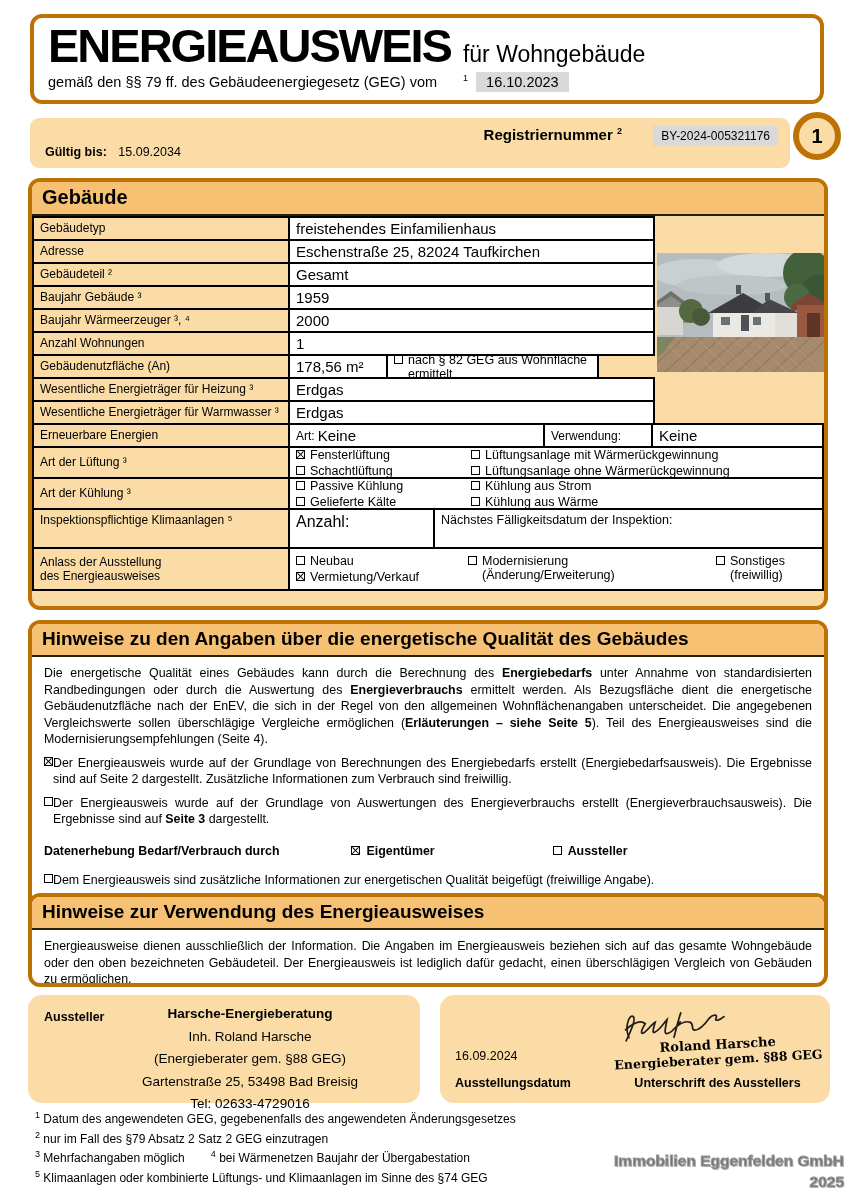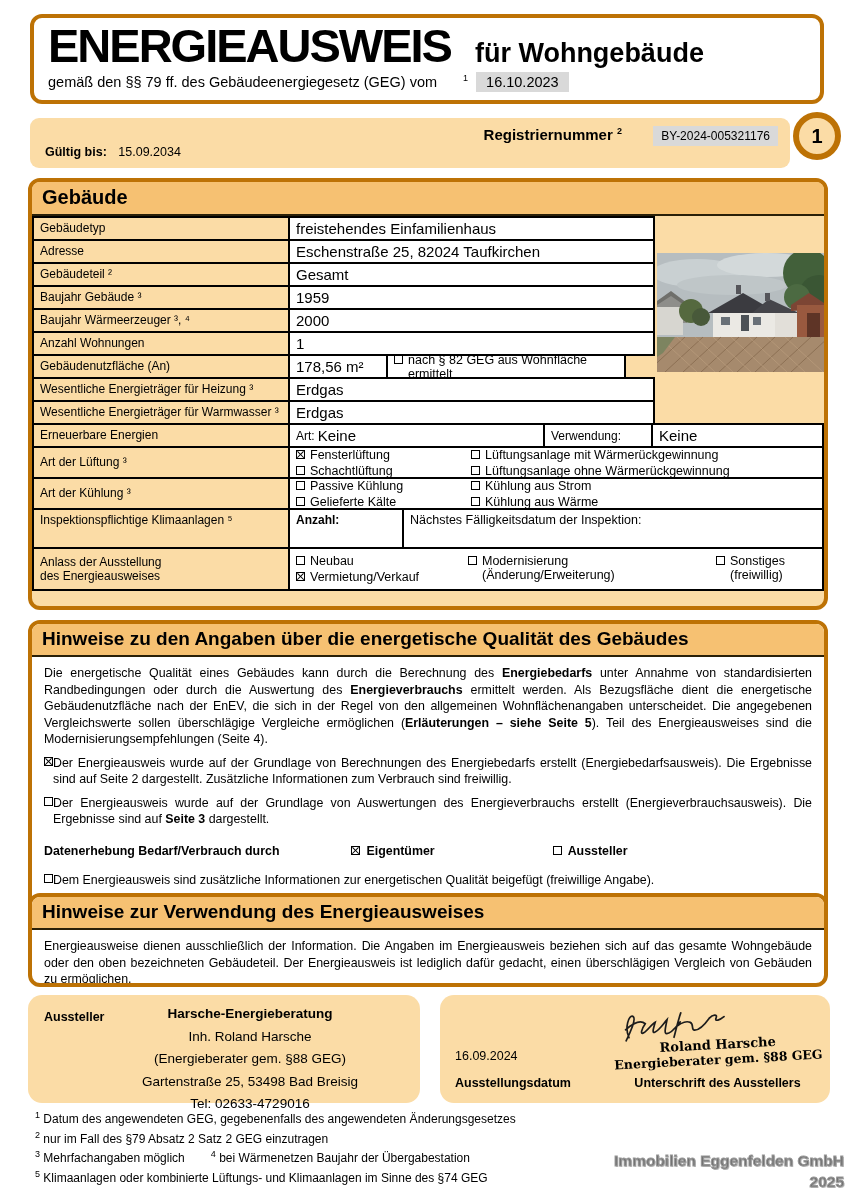--- a/index.html
+++ b/index.html
@@ -10,21 +10,21 @@
   }
   *{margin:0;padding:0;box-sizing:border-box;}
   body{background:#888;font-family:"Liberation Sans",sans-serif;color:#000;}
   .page{position:relative;width:854px;height:1200px;background:#fff;margin:0 auto;overflow:hidden;}
 
   
   .header-box{position:absolute;left:30px;top:14px;width:794px;height:90px;
     border:4px solid var(--bd);border-radius:12px;padding:0 14px;background:#fff;}
   .title-row{display:flex;align-items:baseline;margin-top:2px;}
   .main-title{font-size:47px;font-weight:bold;letter-spacing:-2px;line-height:52px;}
-  .sub-title{font-size:27px;font-weight:bold;margin-left:24px;}
+  .sub-title{font-size:23px;font-weight:normal;margin-left:12px;}
   .law-row{font-size:14.5px;margin-top:0px;display:flex;align-items:center;}
   .sup{vertical-align:super;font-size:9px;line-height:0;}
   .law-sup{font-size:9px;margin-left:26px;align-self:flex-start;margin-top:1px;}
   .gray-box{background:var(--gray);padding:2px 10px;margin-left:8px;font-size:14.5px;}
 
   
   .reg-band{position:absolute;left:30px;top:118px;width:760px;height:50px;background:var(--light);border-radius:9px;}
   .valid-line{position:absolute;left:15px;top:27px;font-size:12.5px;}
   .valid-label{font-weight:bold;}
   .valid-value{margin-left:8px;}
@@ -206,21 +206,21 @@
           <div class="c lbl h25">Baujahr Wärmeerzeuger ³, ⁴</div>
           <div class="c val w-val h25">2000</div>
         </div>
       <div class="trow">
           <div class="c lbl h25">Anzahl Wohnungen</div>
           <div class="c val w-val h25">1</div>
         </div>
       <div class="trow">
         <div class="c lbl h25">Gebäudenutzfläche (An)</div>
         <div class="c val h25" style="width:100px;">178,56 m²</div>
-        <div class="c val h25" style="width:240px;">
+        <div class="c val h25" style="width:213px;">
           <span class="opt">
               <span class="cb"></span>
               <span>nach § 82 GEG aus Wohnfläche ermittelt</span>
             </span>
         </div>
       </div>
       <div class="trow">
           <div class="c lbl h25">Wesentliche Energieträger für Heizung ³</div>
           <div class="c val w-val h25">Erdgas</div>
         </div>
@@ -282,21 +282,21 @@
             <span class="opt">
                 <span class="cb"></span>
                 <span>Kühlung aus Wärme</span>
               </span>
           </div>
         </div>
       </div>
 
       <div class="trow">
         <div class="c lbl top-align" style="height:41px;line-height:14px;">Inspektionspflichtige Klimaanlagen ⁵</div>
-        <div class="c val top-align small-lbl" style="width:116px;height:41px;font-size:12px;font-weight:bold;">Anzahl:</div>
+        <div class="c val top-align small-lbl" style="width:147px;height:41px;font-size:16px;">Anzahl:</div>
         <div class="c val top-align fill" style="height:41px;font-size:12.5px;">Nächstes Fälligkeitsdatum der Inspektion:</div>
       </div>
 
       <div class="trow">
         <div class="c lbl" style="height:44px;">
           <div style="line-height:14px;"><span>Anlass der Ausstellung</span><br><span>des Energieausweises</span></div>
         </div>
         <div class="c val fill" style="height:44px;">
           <div class="grid3">
             <div>

